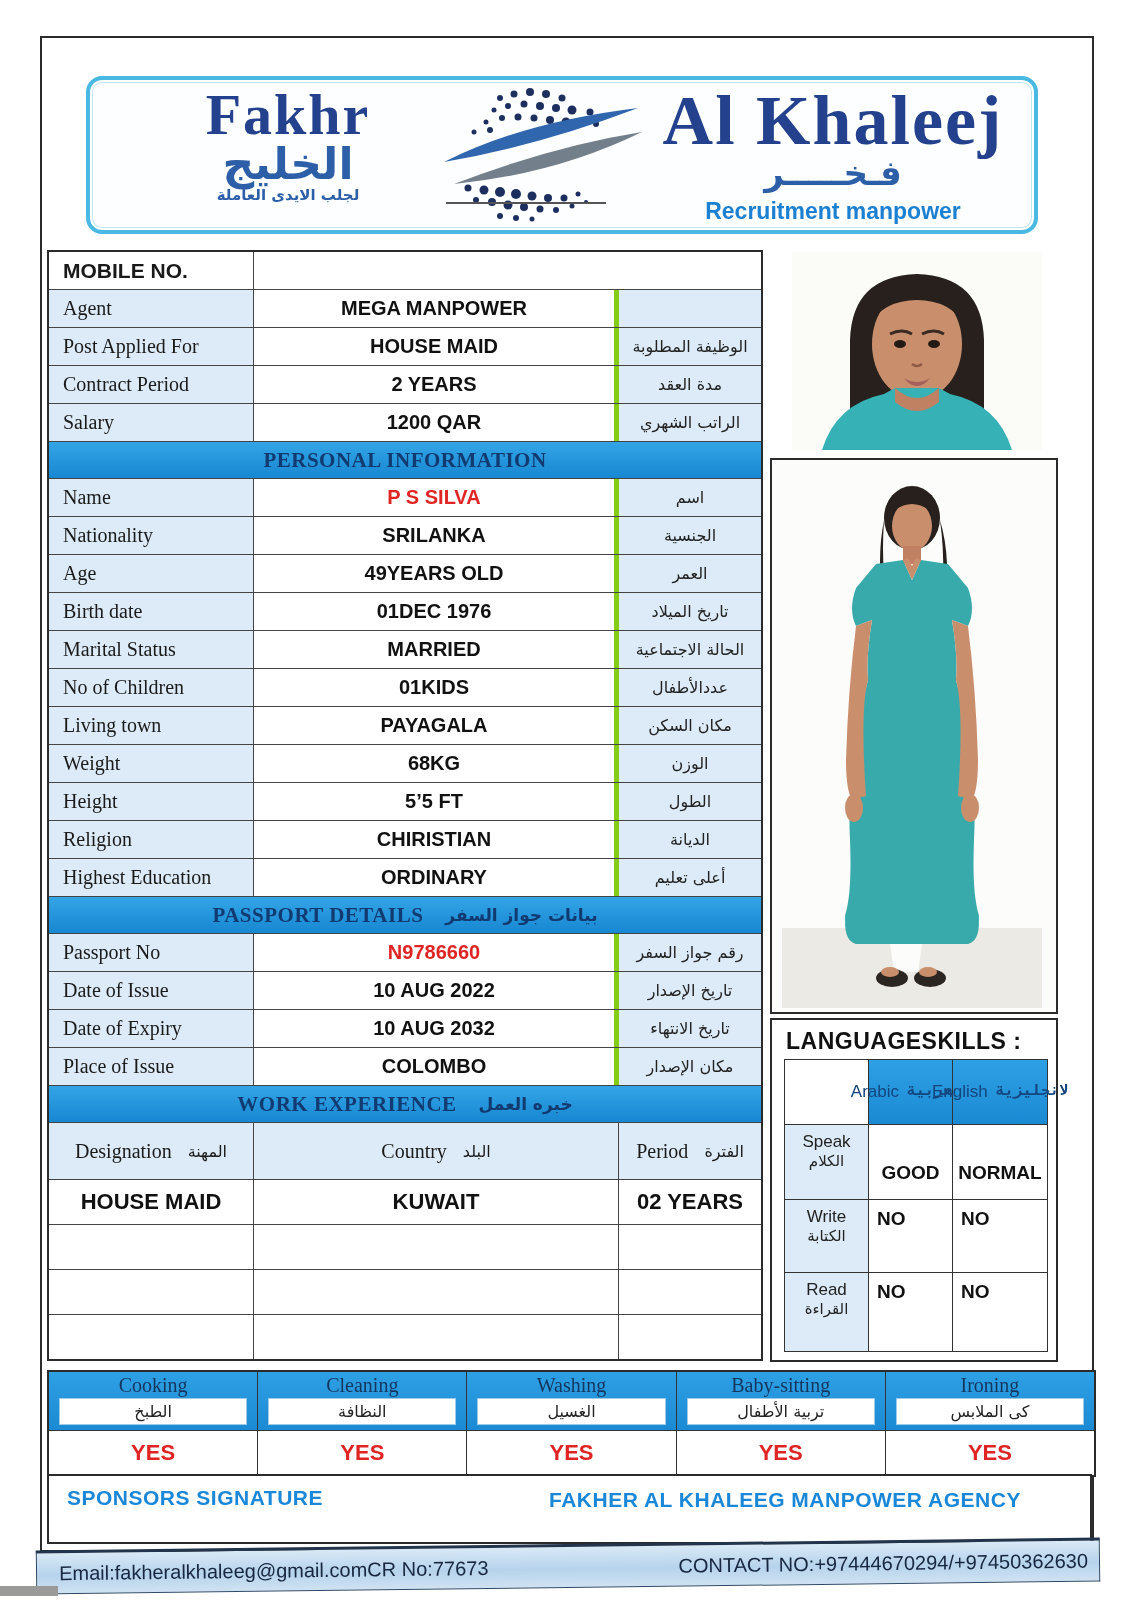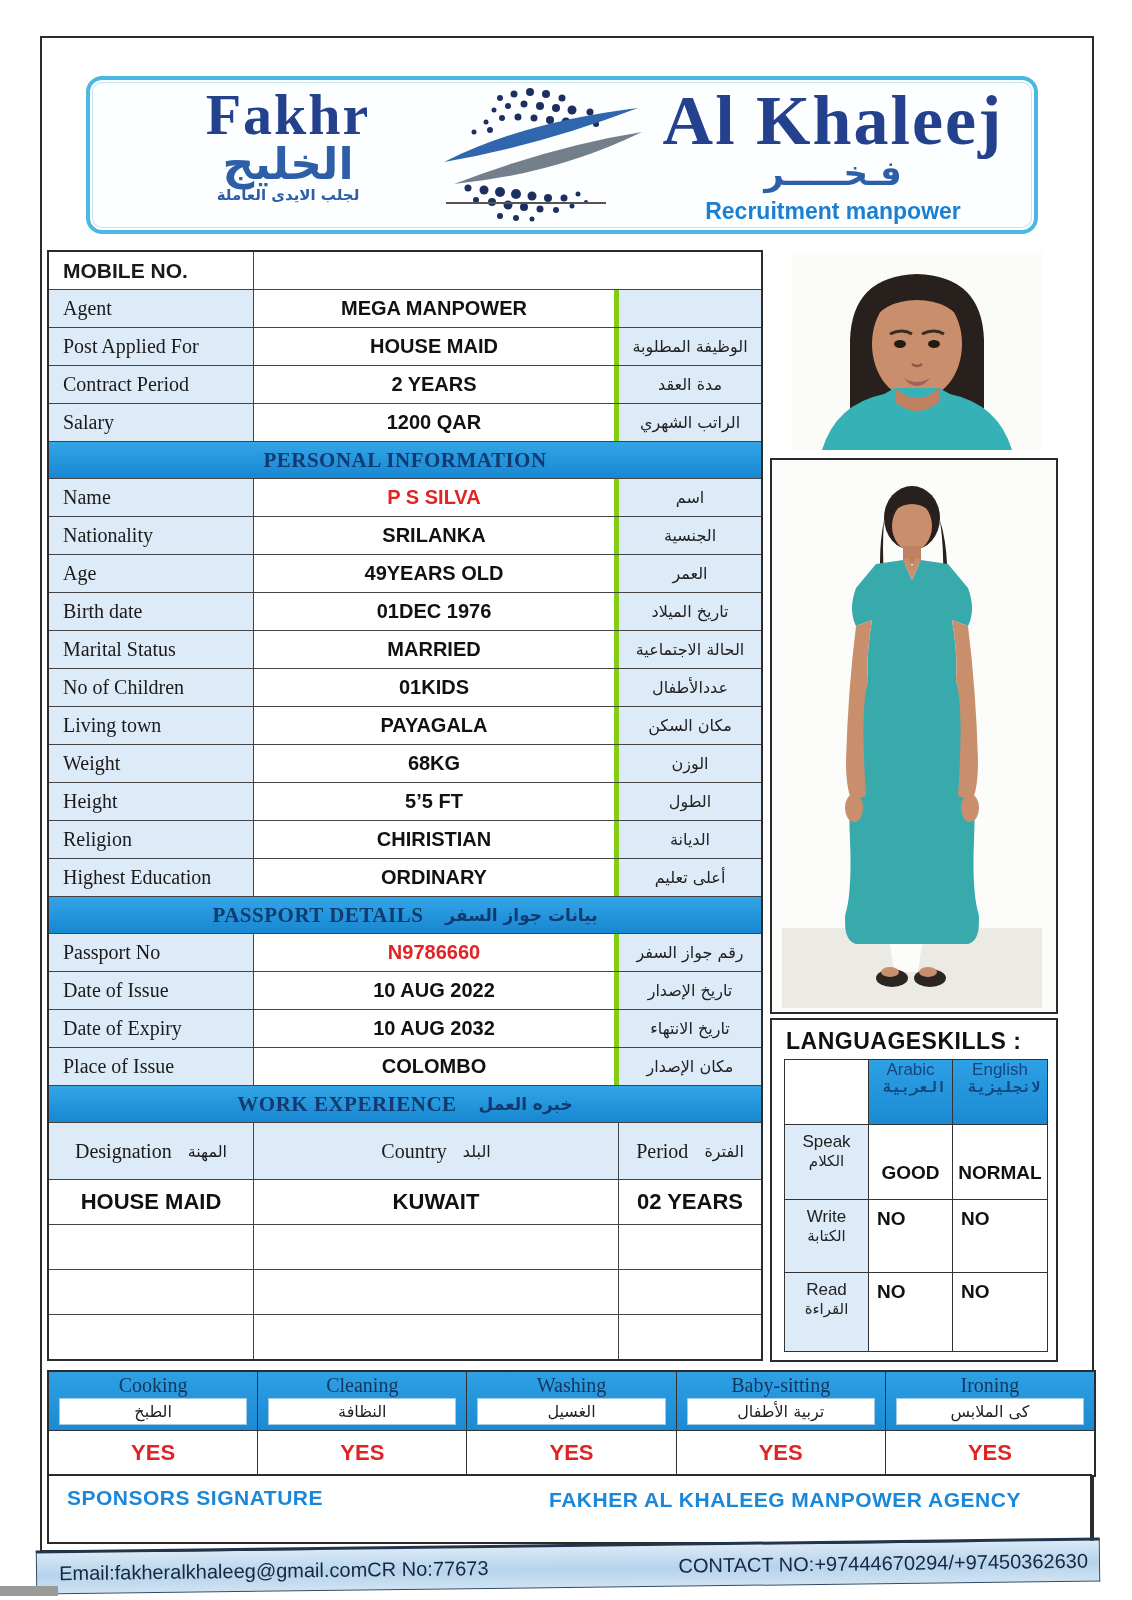--- a/index.html
+++ b/index.html
@@ -45,21 +45,21 @@
   .bodyshot{position:absolute;left:728px;top:420px;width:284px;height:552px;border:2px solid #2b2b2b;background:#fcfcfa;}
   .langbox{position:absolute;left:728px;top:980px;width:288px;height:344px;border:2px solid #2b2b2b;background:#fff;box-sizing:border-box;}
   .lang-title{font-weight:bold;font-size:23px;color:#111;margin:8px 0 4px 14px;letter-spacing:0.5px;}
   .lang-table{margin-left:12px;width:262px;border:1px solid #333;border-bottom:none;}
   .lrow{display:flex;border-bottom:1px solid #333;}
   .lrow .lc{box-sizing:border-box;}
   .lc-a{width:84px;border-right:1px solid #333;}
   .lc-b{width:84px;border-right:1px solid #333;}
   .lc-c{width:94px;}
   .lhead{height:64px;}
-  .lhead .hcell{background:linear-gradient(180deg,#2ea0e4,#1b8ad4);display:flex;flex-direction:column;align-items:center;color:#14457e;font-size:17px;line-height:1.2;}
+  .lhead .hcell{background:linear-gradient(180deg,#2ea0e4,#1b8ad4);display:flex;flex-direction:row;align-items:center;justify-content:center;color:#14457e;font-size:17px;line-height:1.2;}
   .lhead .hcell .ar{font-family:Liberation Mono, monospace;font-size:15px;font-weight:bold;margin-left:8px;}
   .rowlab{background:#dcebf7;display:flex;flex-direction:column;align-items:center;justify-content:flex-start;padding-top:6px;font-size:17px;color:#222;line-height:1.25;}
   .rowlab .ar{font-family:"DejaVu Sans",sans-serif;font-size:15px;}
   .lval{background:#fff;font-weight:bold;font-size:19px;color:#111;display:flex;align-items:flex-start;justify-content:flex-start;padding:8px 0 0 8px;}
   .lval.center{align-items:center;justify-content:center;padding:21px 0 0 0;}
   .ls{height:74px}.lw{height:72px}.lr{height:78px}
 
   
   .skills{position:absolute;left:5px;top:1332px;width:1045px;border:2px solid #2b2b2b;display:flex;background:#fff;}
   .skill{flex:1;border-right:1px solid #333;display:flex;flex-direction:column;}

